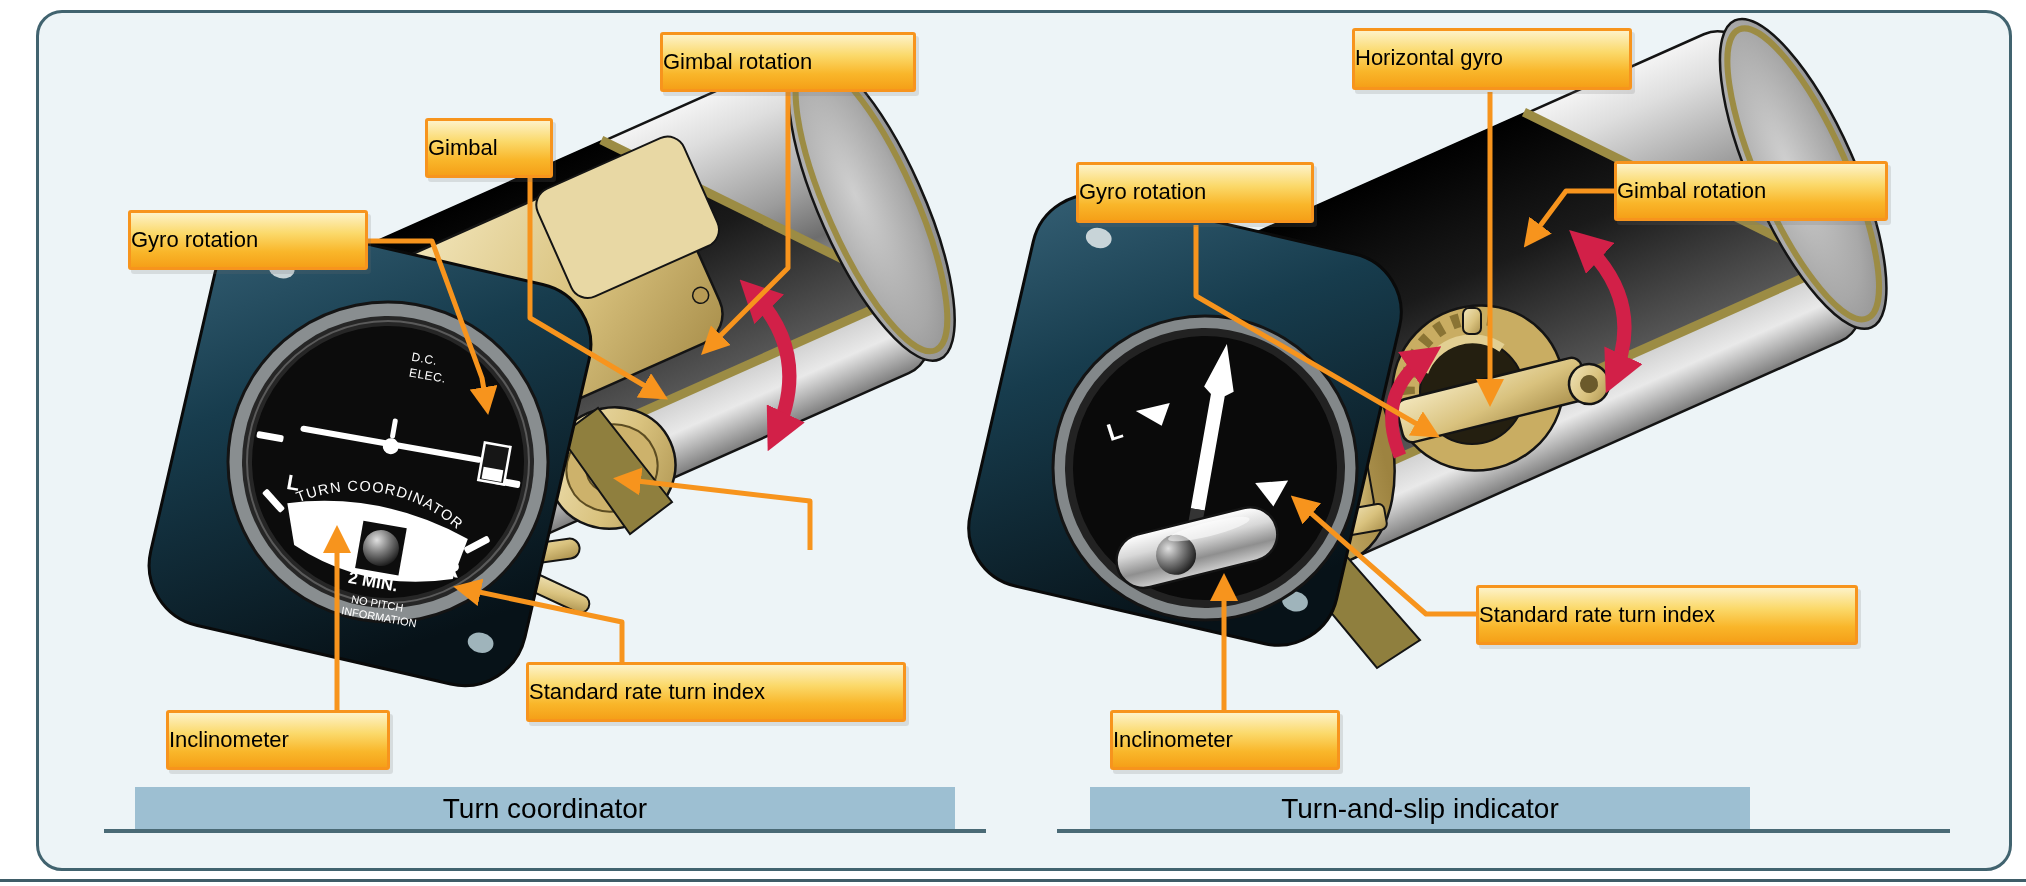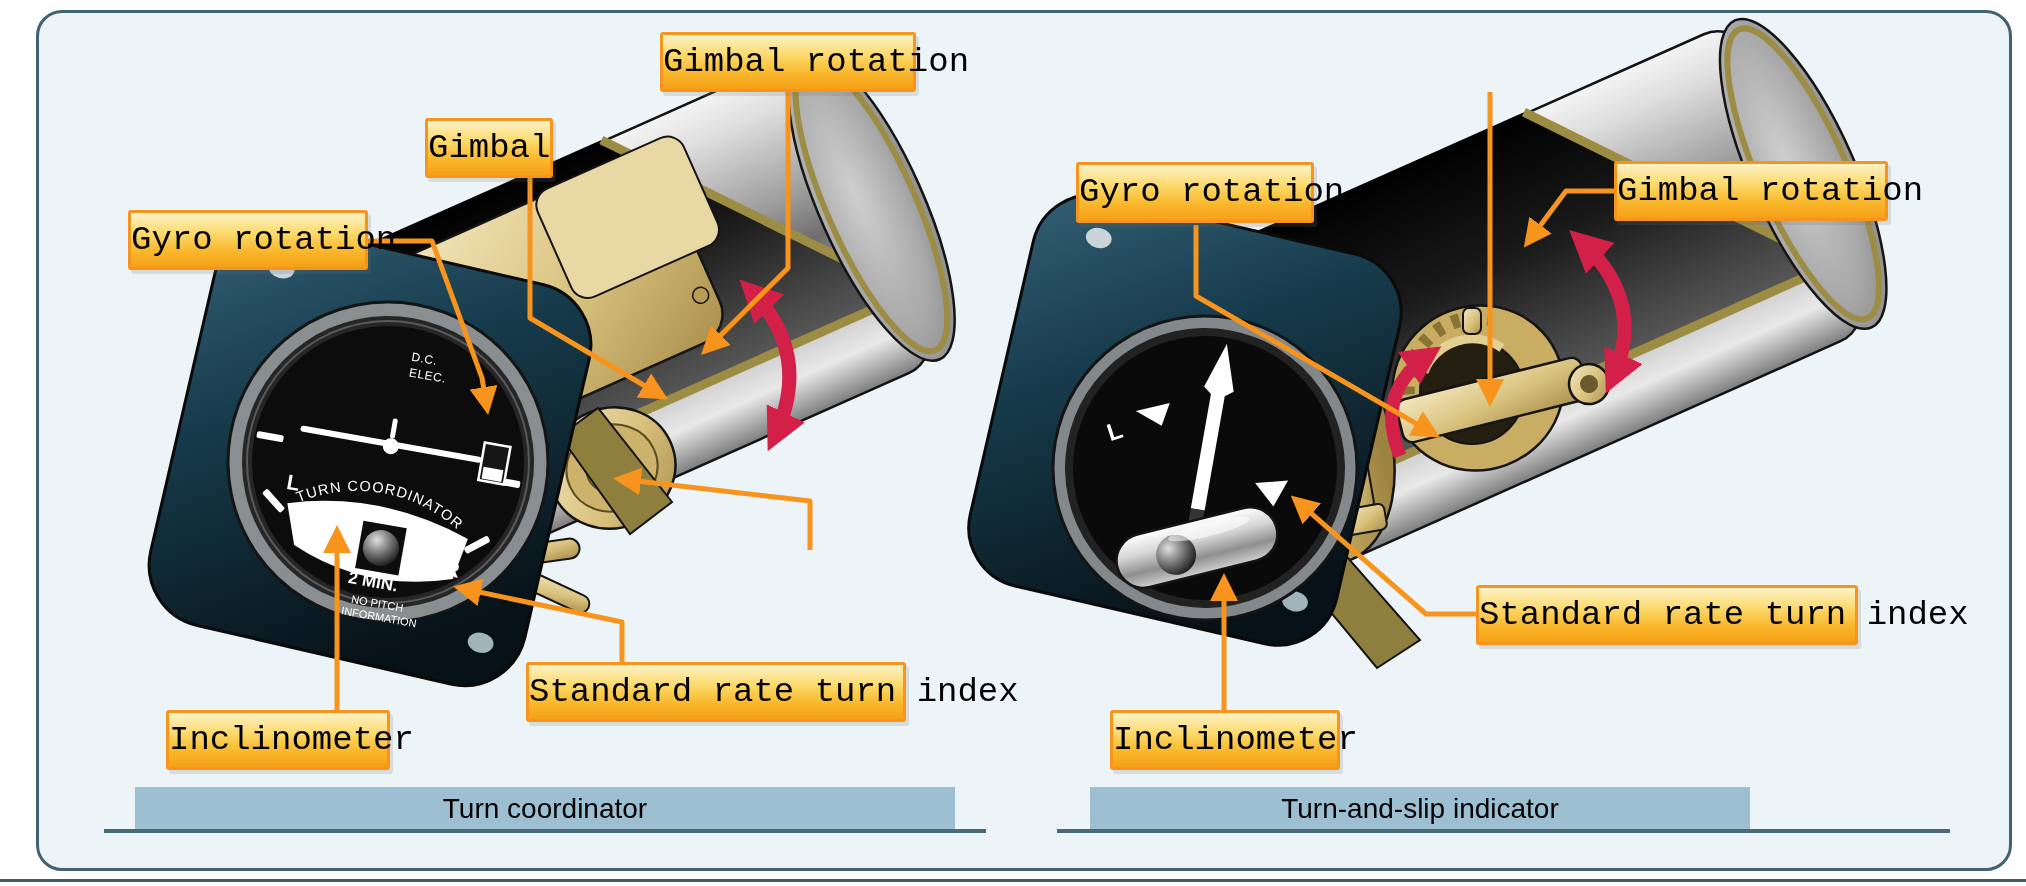--- a/index.html
+++ b/index.html
@@ -3,22 +3,22 @@
 <meta charset="utf-8">
 <style>
   html,body{margin:0;padding:0;background:#ffffff;}
   .stage{position:relative;width:2026px;height:886px;background:#ffffff;overflow:hidden;
          font-family:"Liberation Sans",sans-serif;}
   .frame{position:absolute;left:36px;top:10px;width:1976px;height:861px;box-sizing:border-box;
          border:3px solid #41636f;border-radius:26px;background:#edf4f7;}
   .art{position:absolute;left:0;top:0;width:2026px;height:886px;}
   .callout{position:absolute;box-sizing:border-box;border:3px solid #f7941d;border-radius:3px;
            background:linear-gradient(180deg,#fdf2c8 0%,#fbd96a 38%,#f9b62a 72%,#f5a018 100%);
-           color:#000;font-size:34px;line-height:54px;text-align:left;white-space:nowrap;
-           box-shadow:3px 4px 0 rgba(110,110,110,.18);z-index:5;font-family:Liberation Mono, monospace;}
+           color:#000;font-size:22px;line-height:54px;text-align:left;white-space:nowrap;
+           box-shadow:3px 4px 0 rgba(110,110,110,.18);z-index:5;}
   .cap-bar{position:absolute;background:#9dbfd2;color:#000;font-size:28px;line-height:43px;
            text-align:center;z-index:4;}
   .cap-line{position:absolute;height:4px;background:#4a6a76;z-index:4;}
   .page-rule{position:absolute;left:0;top:879px;width:2026px;height:3px;background:#3f5d68;}
 </style>
 </head>
 <body>
 
 <div class="stage">
   <div class="frame"></div>
@@ -246,20 +246,21 @@
       <path d="M 1224,712 L 1224,580" marker-end="url(#oArrow)"></path>
     </g>
   </svg>
 
   <div class="callout" style="left:660px;top:32px;width:256px;height:60px">Gimbal rotation</div>
   <div class="callout" style="left:425px;top:118px;width:128px;height:60px">Gimbal</div>
   <div class="callout" style="left:128px;top:210px;width:240px;height:60px">Gyro rotation</div>
   <div class="callout" style="left:526px;top:662px;width:380px;height:60px">Standard rate turn index</div>
   <div class="callout" style="left:166px;top:710px;width:224px;height:60px">Inclinometer</div>
 
+  <div class="callout" style="left:1352px;top:28px;width:280px;height:62px">Horizontal gyro</div>
   <div class="callout" style="left:1076px;top:162px;width:238px;height:61px">Gyro rotation</div>
   <div class="callout" style="left:1614px;top:161px;width:274px;height:60px">Gimbal rotation</div>
   <div class="callout" style="left:1476px;top:585px;width:382px;height:60px">Standard rate turn index</div>
   <div class="callout" style="left:1110px;top:710px;width:230px;height:60px">Inclinometer</div>
 
   <div class="cap-bar" style="left:135px;top:787px;width:820px;height:43px">Turn coordinator</div>
   <div class="cap-line" style="left:104px;top:829px;width:882px"></div>
   <div class="cap-bar" style="left:1090px;top:787px;width:660px;height:43px">Turn-and-slip indicator</div>
   <div class="cap-line" style="left:1057px;top:829px;width:893px"></div>
 

